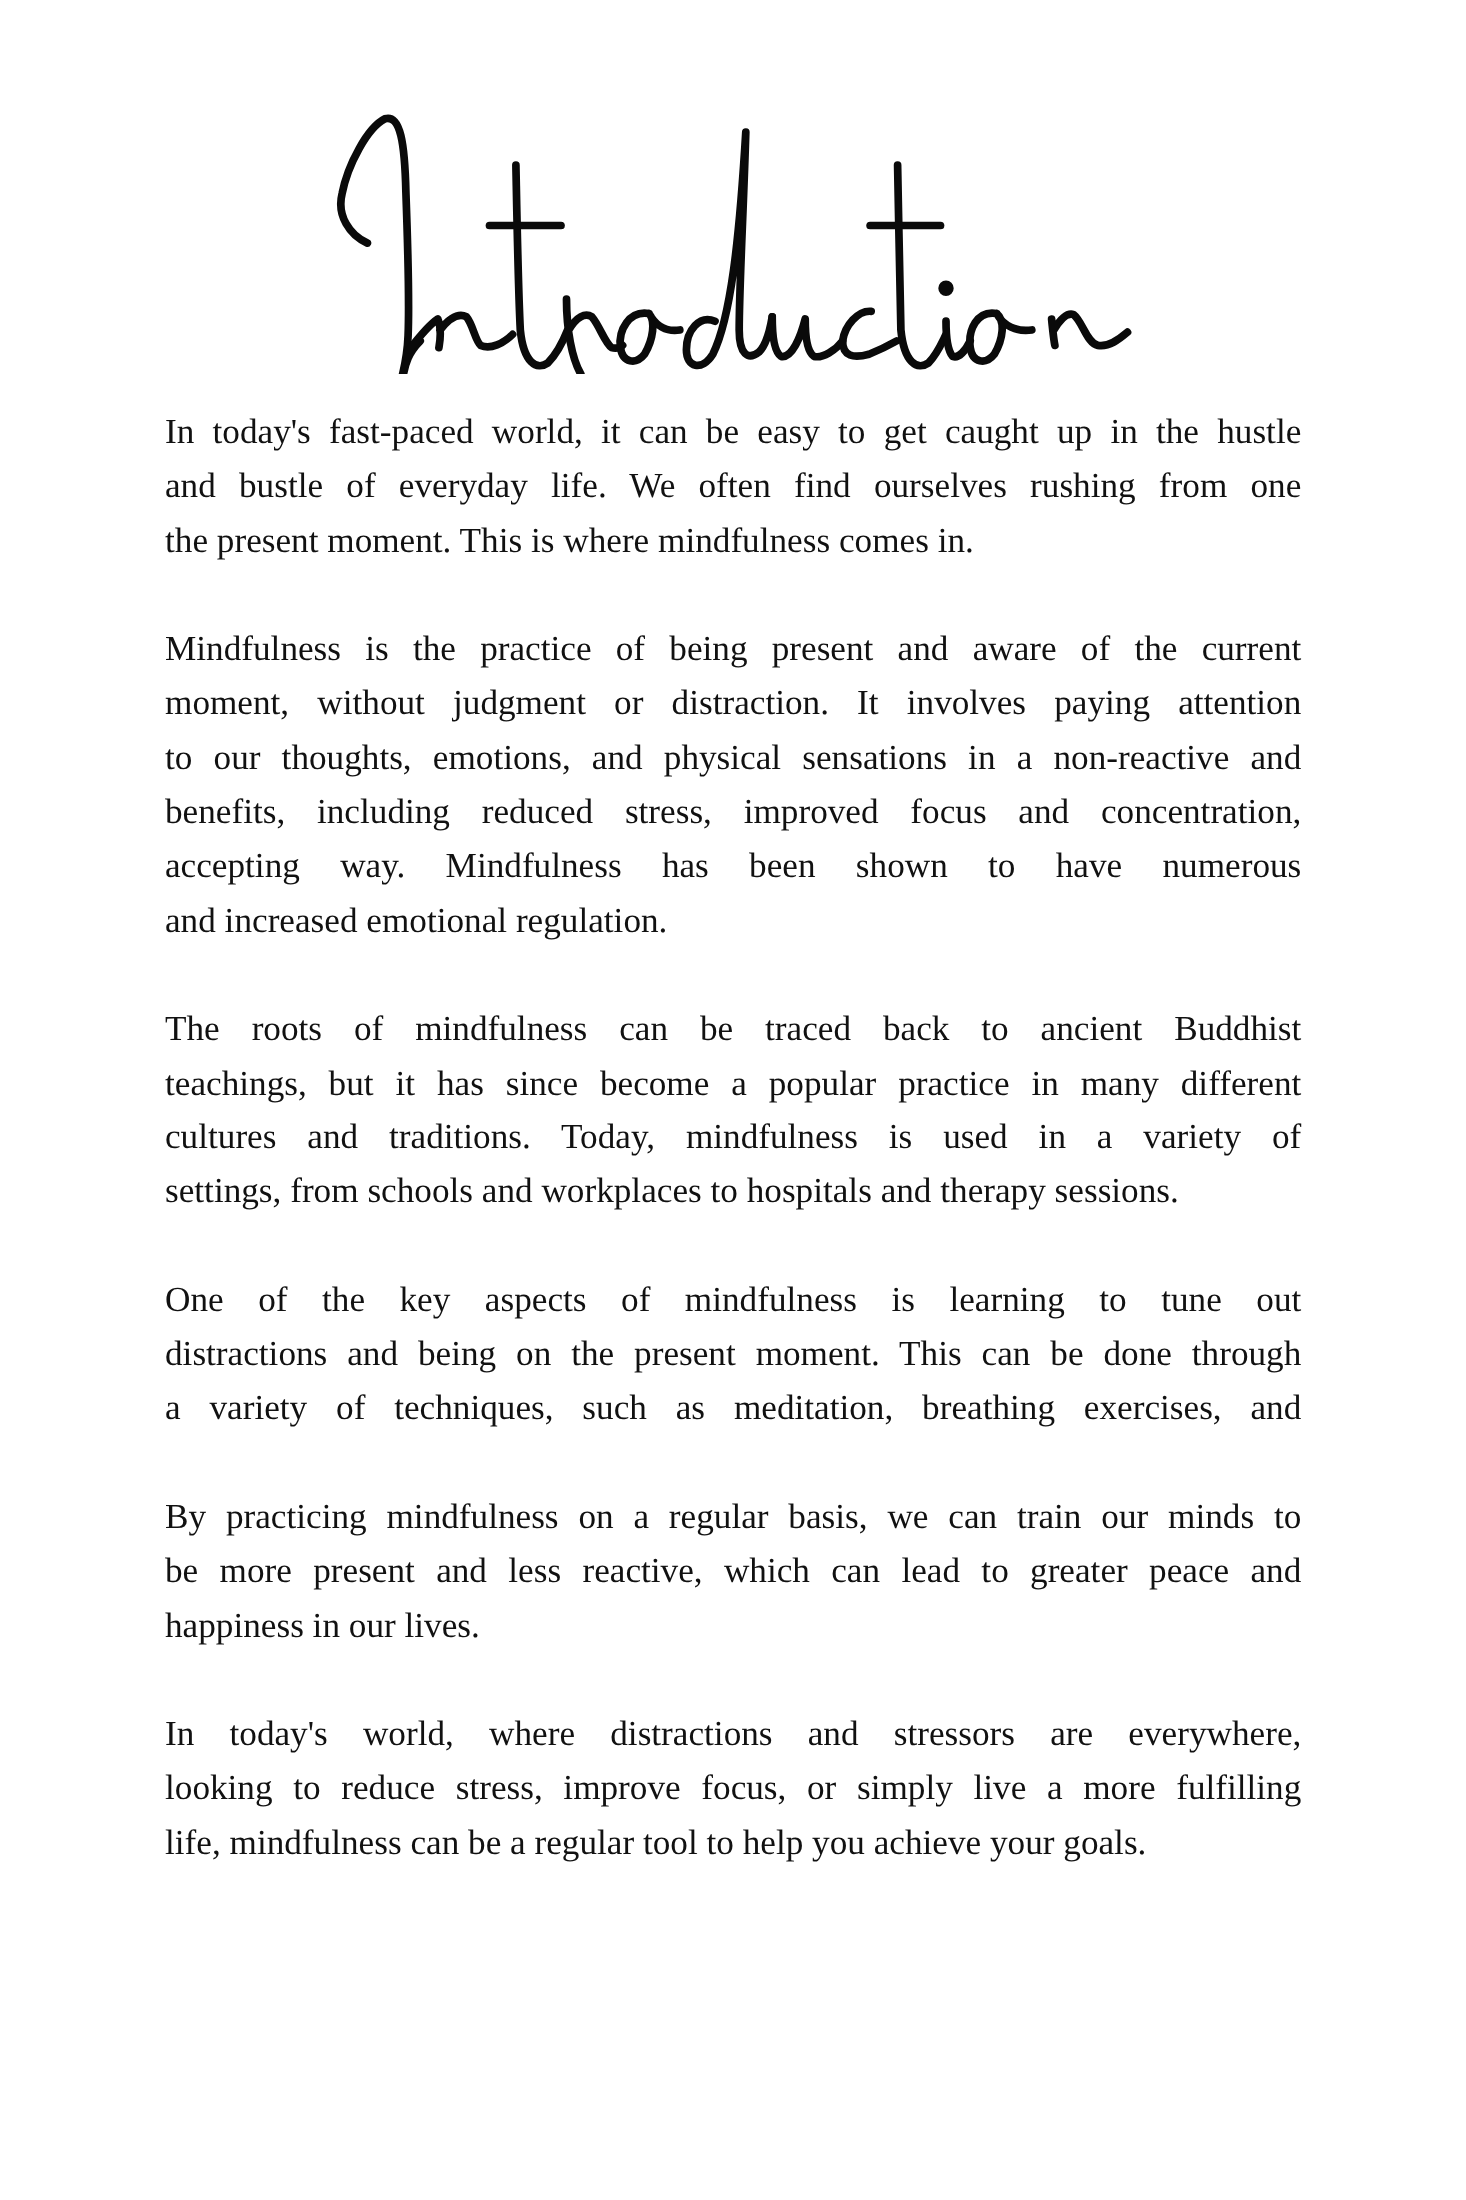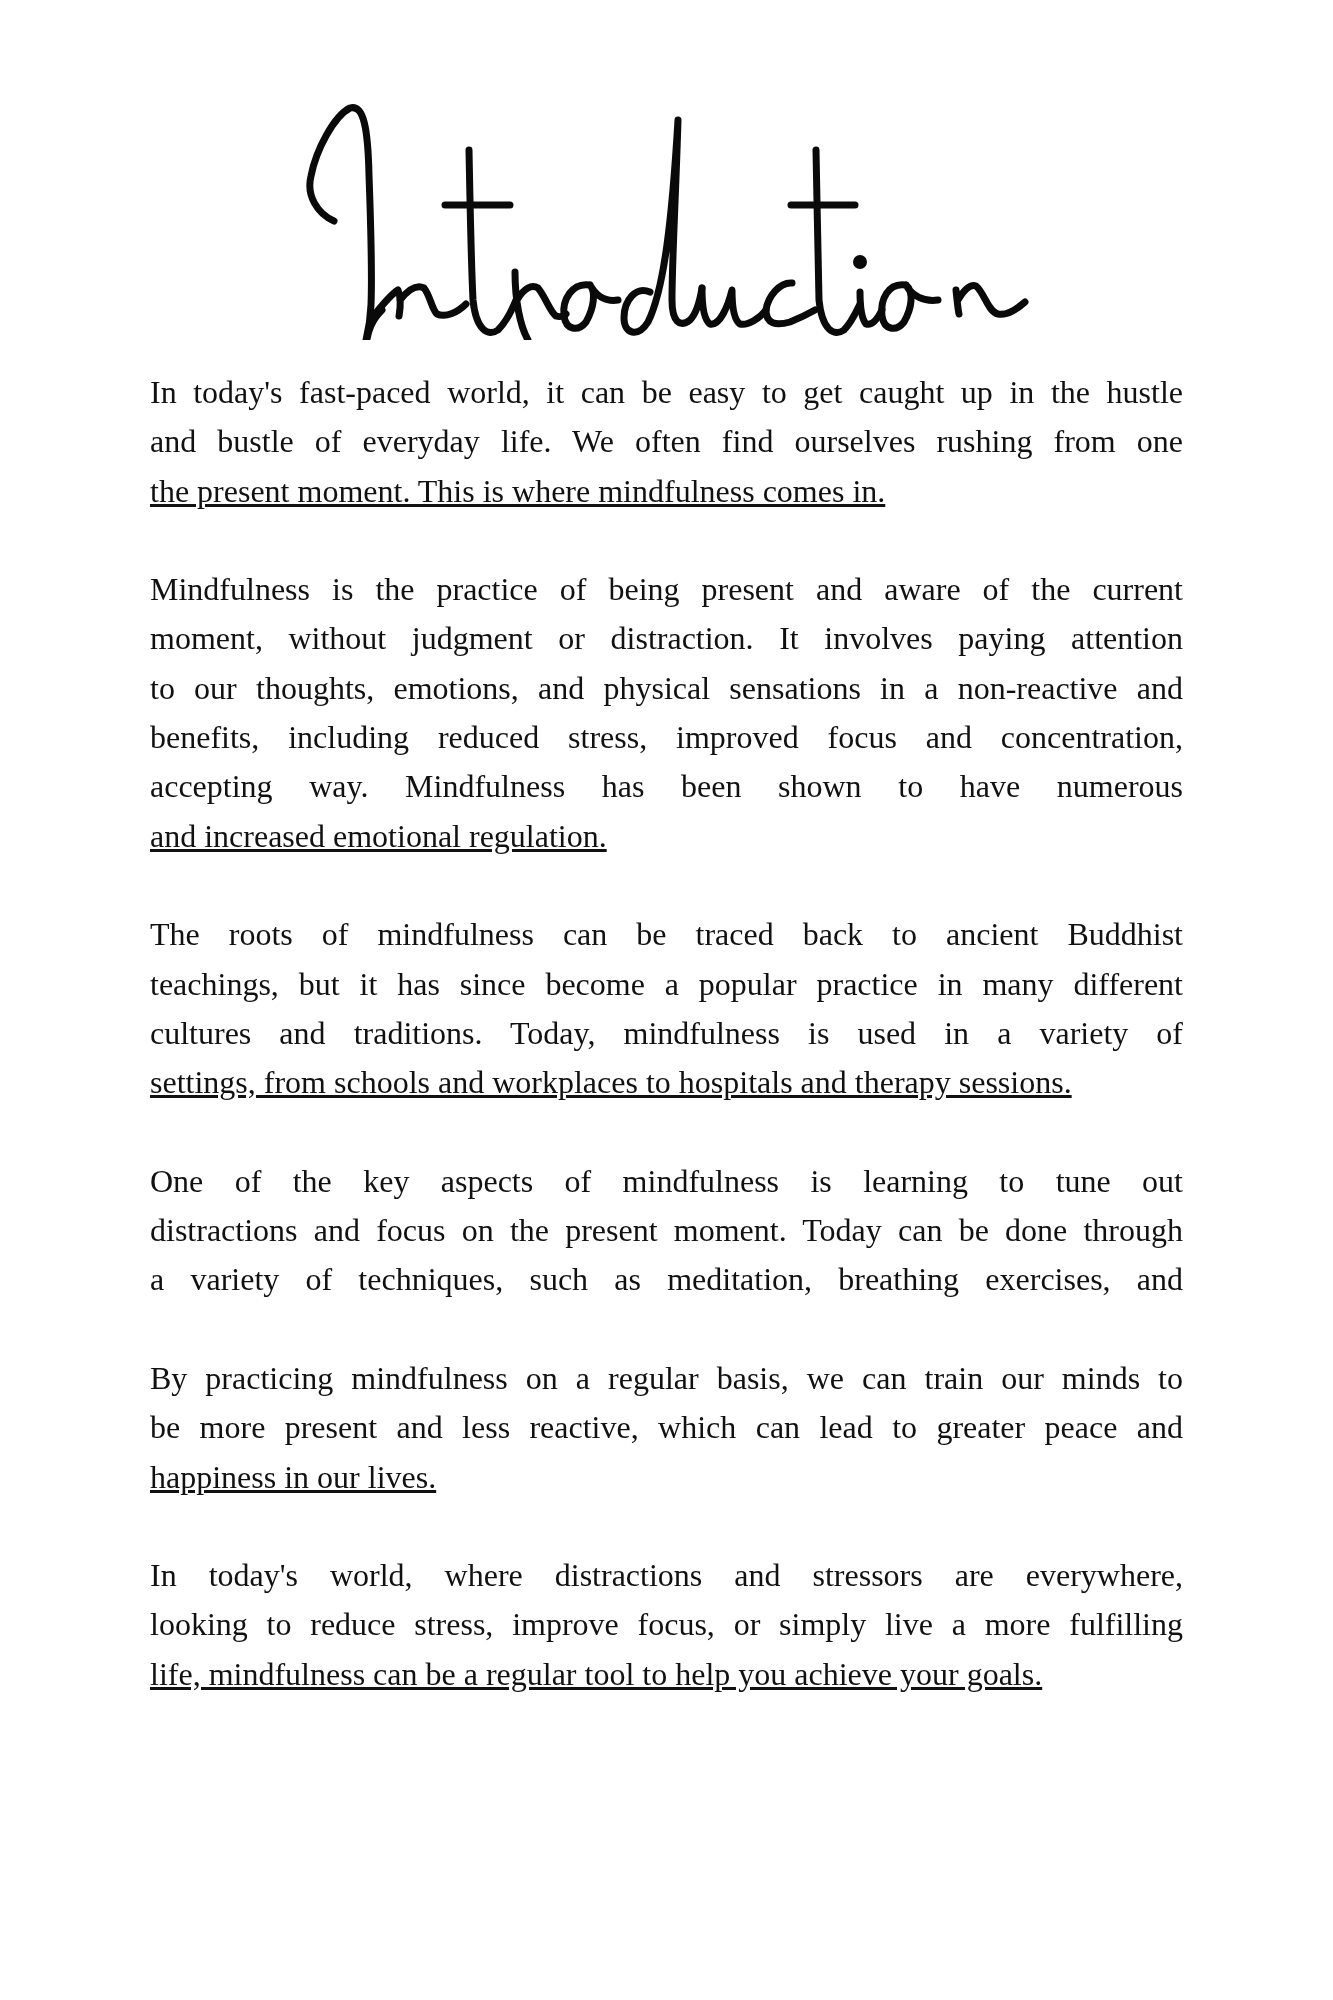--- a/index.html
+++ b/index.html
@@ -13,21 +13,21 @@
   .body-text {
     position: absolute; left: 150px; top: 368px; width: 1033px;
     font-family: "Liberation Serif", "DejaVu Serif", serif;
     font-size: 32px; line-height: 49.3px; color: #111111;
   }
   .para { margin: 0 0 49.3px 0; }
   .line {
     display: block; height: 49.3px; white-space: nowrap;
     text-align: justify; text-align-last: justify;
   }
-  .line.last { text-align: center; text-align-last: left; text-decoration: underline; }
+  .line.last { text-align: center; text-align-last: left; }
 </style>
 </head>
 <body>
 
 <div class="title-wrap">
   <span class="sr-title">Introduction</span>
   <svg class="title-svg" width="1333" height="340" viewBox="0 0 1333 340">
     <g fill="none" stroke="#0a0a0a" stroke-width="7" stroke-linecap="round" stroke-linejoin="round">
 
       <path d="M334,221 C318,214 306,196 311,176 C316,150 334,116 350,108 C364,104 368,130 369,175 C371,230 372,280 371,305 C370,330 364,350 356,372 C344,404 334,440 333,462 C334,470 342,466 346,450 C356,418 363,378 366,345 C368,330 372,320 382,310"></path>
@@ -75,21 +75,21 @@
     <span class="line last">and increased emotional regulation.</span>
   </div>
   <div class="para">
     <span class="line">The roots of mindfulness can be traced back to ancient Buddhist</span>
     <span class="line">teachings, but it has since become a popular practice in many different</span>
     <span class="line">cultures and traditions. Today, mindfulness is used in a variety of</span>
     <span class="line last">settings, from schools and workplaces to hospitals and therapy sessions.</span>
   </div>
   <div class="para">
     <span class="line">One of the key aspects of mindfulness is learning to tune out</span>
-    <span class="line">distractions and focus on the present moment. Today can be done through</span>
+    <span class="line">distractions and being on the present moment. This can be done through</span>
     <span class="line">a variety of techniques, such as meditation, breathing exercises, and</span>
   </div>
   <div class="para">
     <span class="line">By practicing mindfulness on a regular basis, we can train our minds to</span>
     <span class="line">be more present and less reactive, which can lead to greater peace and</span>
     <span class="line last">happiness in our lives.</span>
   </div>
   <div class="para">
     <span class="line">In today's world, where distractions and stressors are everywhere,</span>
     <span class="line">looking to reduce stress, improve focus, or simply live a more fulfilling</span>

